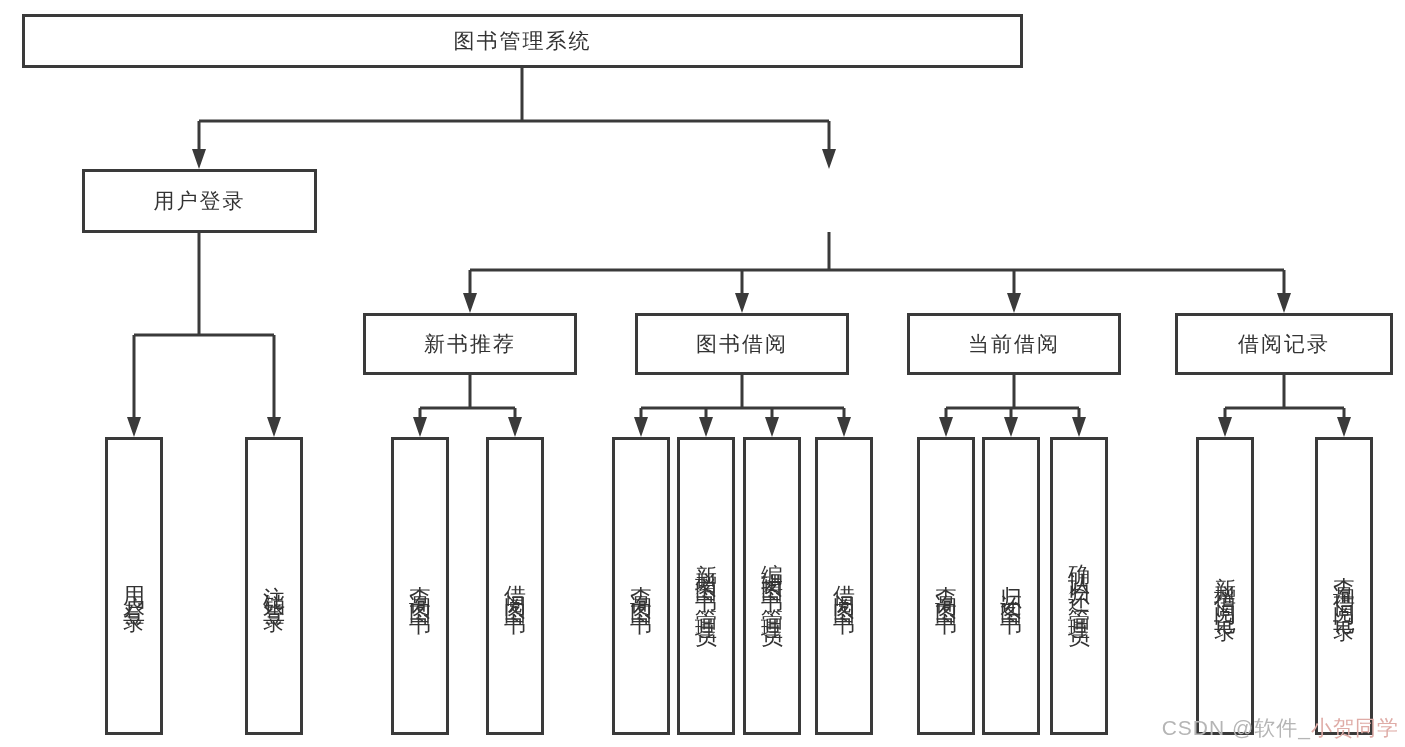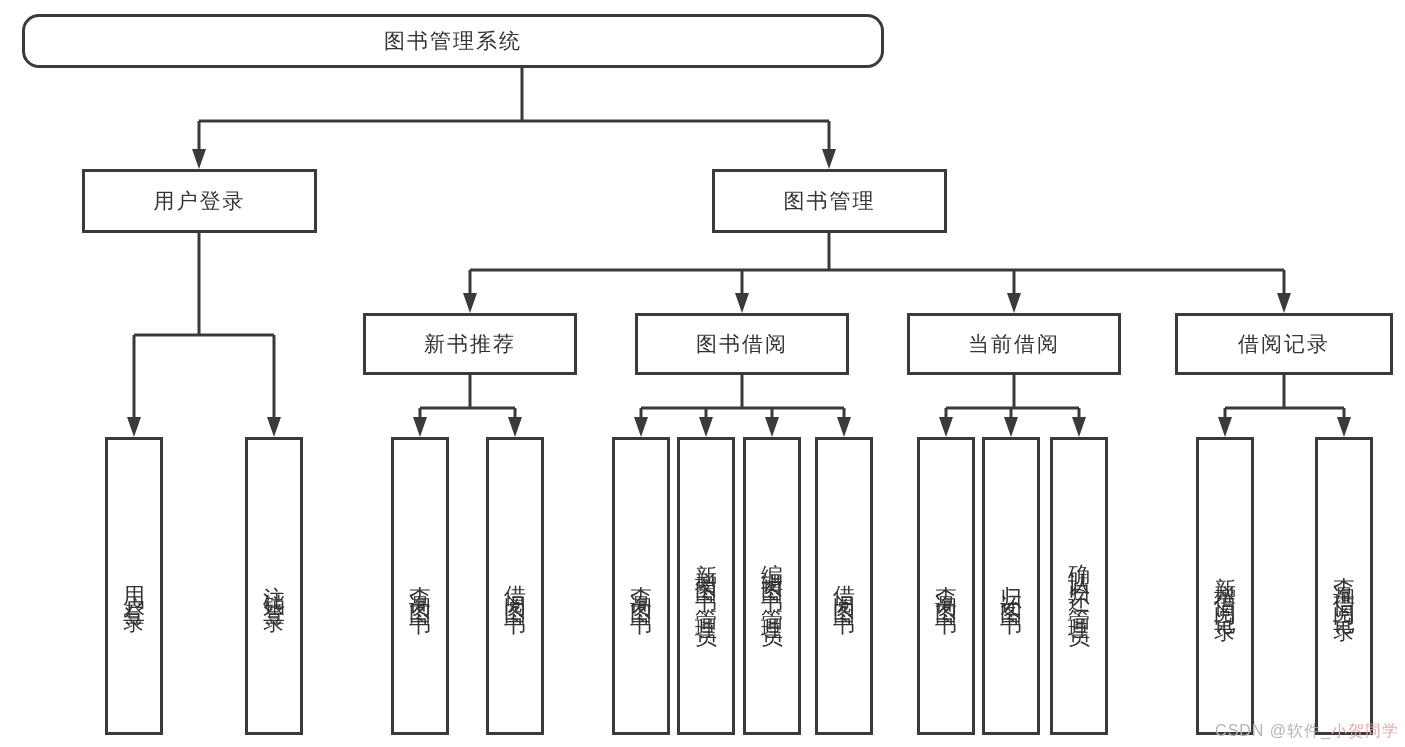--- a/index.html
+++ b/index.html
@@ -17,21 +17,21 @@
     background:#ffffff;
     border:3px solid #3a3a3a;
     display:flex; align-items:center; justify-content:center;
     color:#333333;
     font-size:21px;
     letter-spacing:2px;
     text-align:center;
   }
 
   
-  .root   { left:22px;  top:14px;  width:862px; height:54px;border-radius:17px; }
+  .root   { left:22px;  top:14px;  width:1001px; height:54px; }
   .lvl2   { top:169px; width:235px; height:64px; }
   .l2-a   { left:82px; }
   .l2-b   { left:712px; }
   .lvl3   { top:313px; width:214px; height:62px;align-items:center; }
   .l3-a   { left:363px; }
   .l3-b   { left:635px; }
   .l3-c   { left:907px; }
   .l3-d   { left:1175px; width:218px; }
 
   .leaf   { top:437px; height:298px; width:58px; }
@@ -48,21 +48,21 @@
     text-orientation:mixed;
     font-size:22px;
     letter-spacing:9px;
     line-height:1;
     white-space:nowrap;
   }
 
   .watermark {
     position:absolute;
     right:6px; bottom:5px;
-    font-size:16px;
+    font-size:21px;
     letter-spacing:1px;
     pointer-events:none;
     white-space:nowrap;
   }
   .wm-gray { color:#b5b5b5; }
   .wm-pink { color:#dfaca7; }
 </style>
 </head>
 <body>
 
@@ -88,23 +88,20 @@
              M1072 417 L1086 417 L1079 437 Z
              M1218 417 L1232 417 L1225 437 Z  M1337 417 L1351 417 L1344 437 Z" fill="#3a3a3a" stroke="none"></path>
   </svg>
 
   <div class="box root">
     <span>图书管理系统</span>
   </div>
 
   <div class="box lvl2 l2-a">
     <span>用户登录</span>
-  </div>
-  <div class="box lvl2 l2-b">
-    <span>图书管理</span>
   </div>
 
   <div class="box lvl3 l3-a">
     <span>新书推荐</span>
   </div>
   <div class="box lvl3 l3-c">
     <span>当前借阅</span>
   </div>
   <div class="box lvl3 l3-b">
     <span>图书借阅</span>

